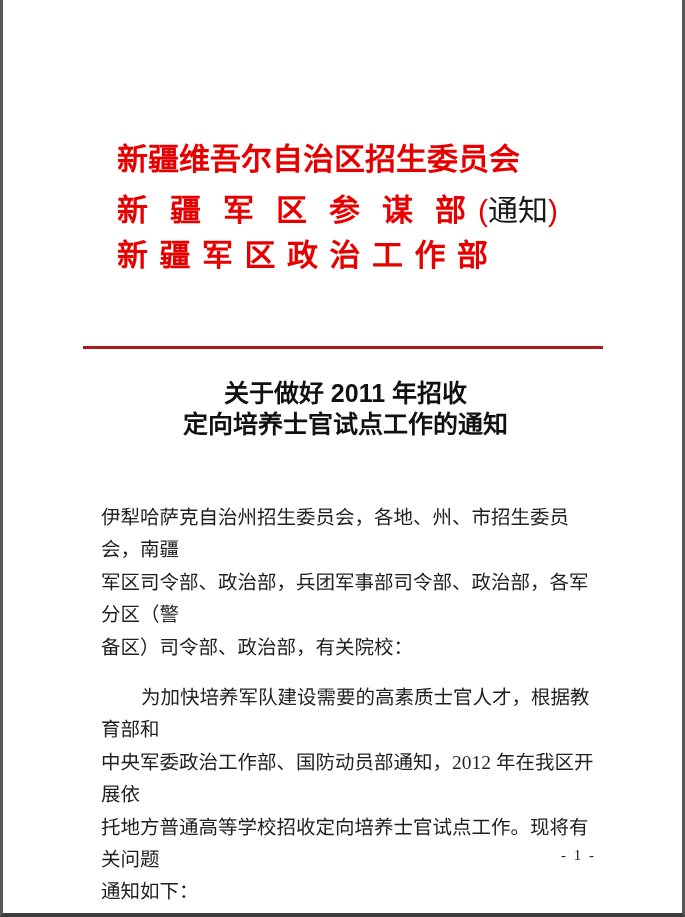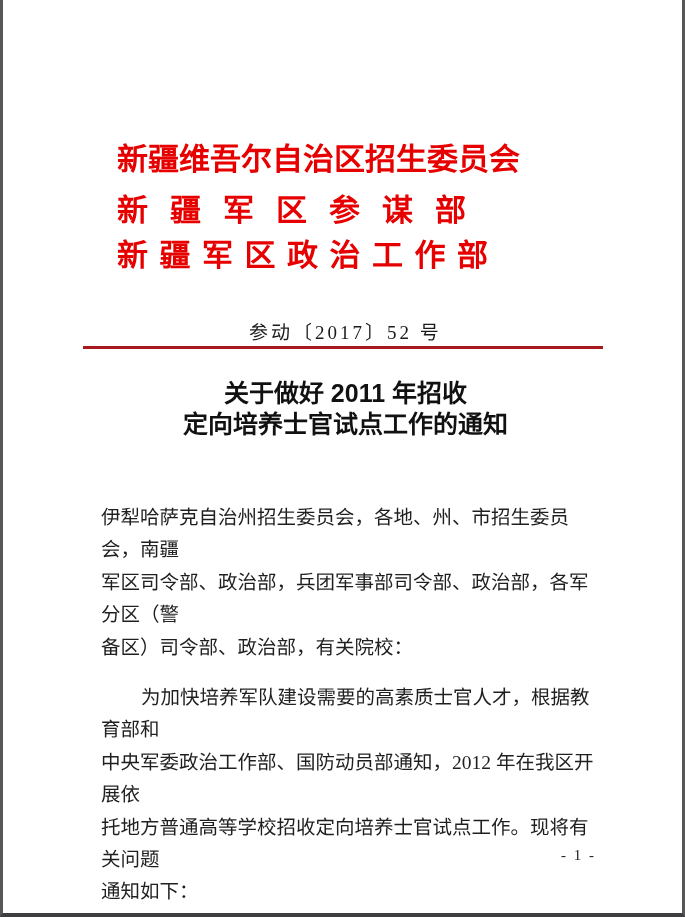--- a/index.html
+++ b/index.html
@@ -113,37 +113,37 @@
     <div class="issuer-row row-2">
       <span class="issuer-name char-justify w2">
           <span>新</span>
           <span>疆</span>
           <span>军</span>
           <span>区</span>
           <span>参</span>
           <span>谋</span>
           <span>部</span>
         </span>
+      <span class="notice-suffix"><span class="paren">(</span><span>通知</span><span class="paren">)</span></span>
     </div>
     <div class="issuer-row row-3">
       <span class="issuer-name char-justify w3">
           <span>新</span>
           <span>疆</span>
           <span>军</span>
           <span>区</span>
           <span>政</span>
           <span>治</span>
           <span>工</span>
           <span>作</span>
           <span>部</span>
         </span>
     </div>
   </header>
 
-  <div class="doc-number">参动〔2017〕52 号</div>
 
   <div class="divider"></div>
 
   <h1 class="title">关于做好 2011 年招收
 定向培养士官试点工作的通知</h1>
 
   <main class="body">
     <p class="salutation">伊犁哈萨克自治州招生委员会，各地、州、市招生委员会，南疆
 军区司令部、政治部，兵团军事部司令部、政治部，各军分区（警
 备区）司令部、政治部，有关院校：</p>

